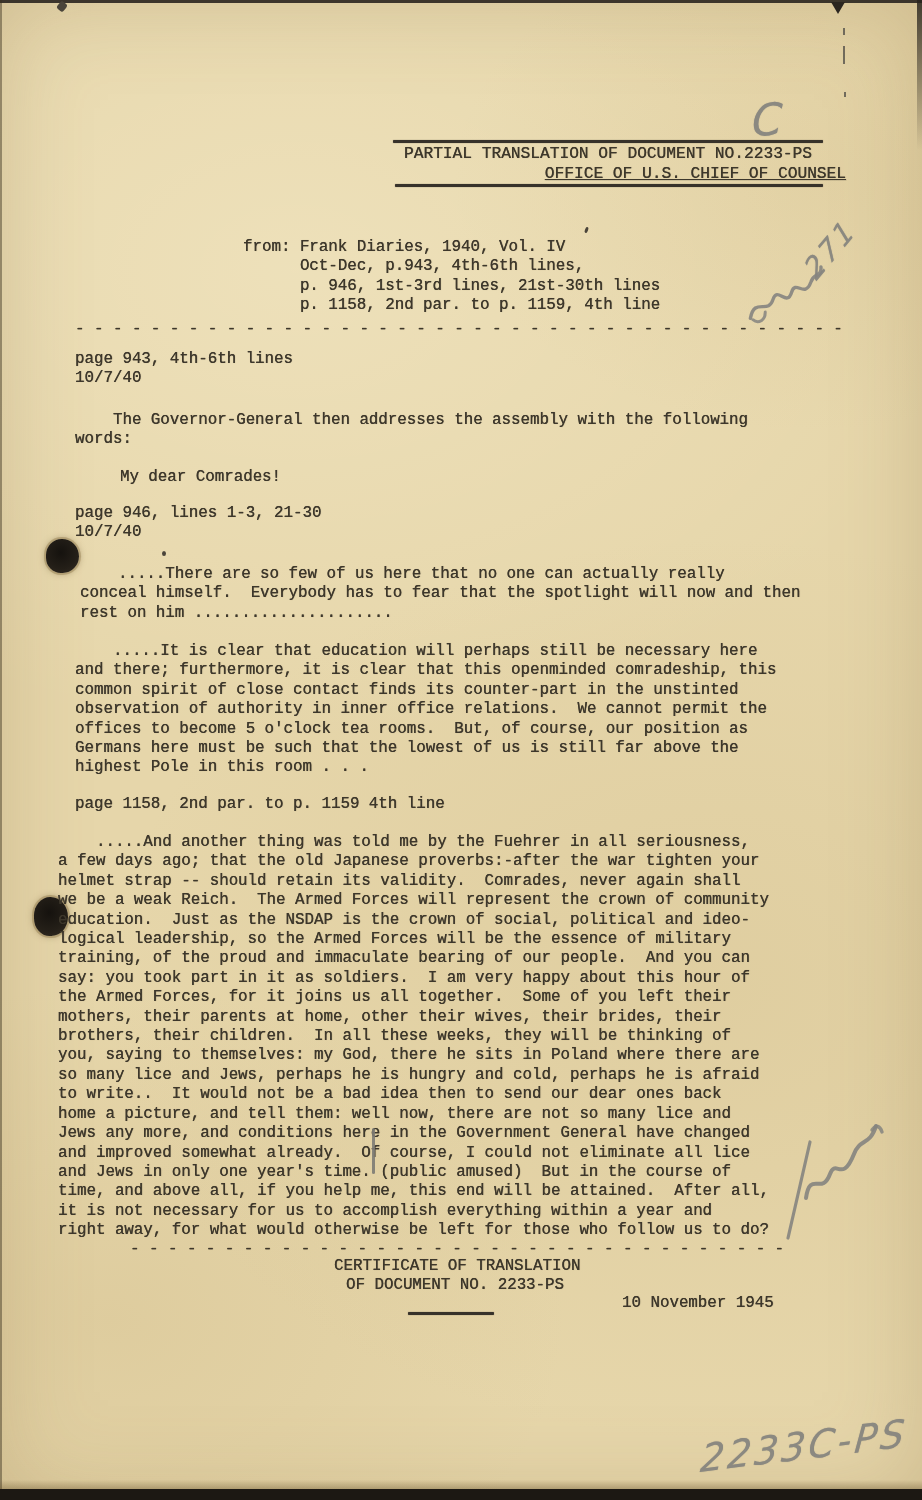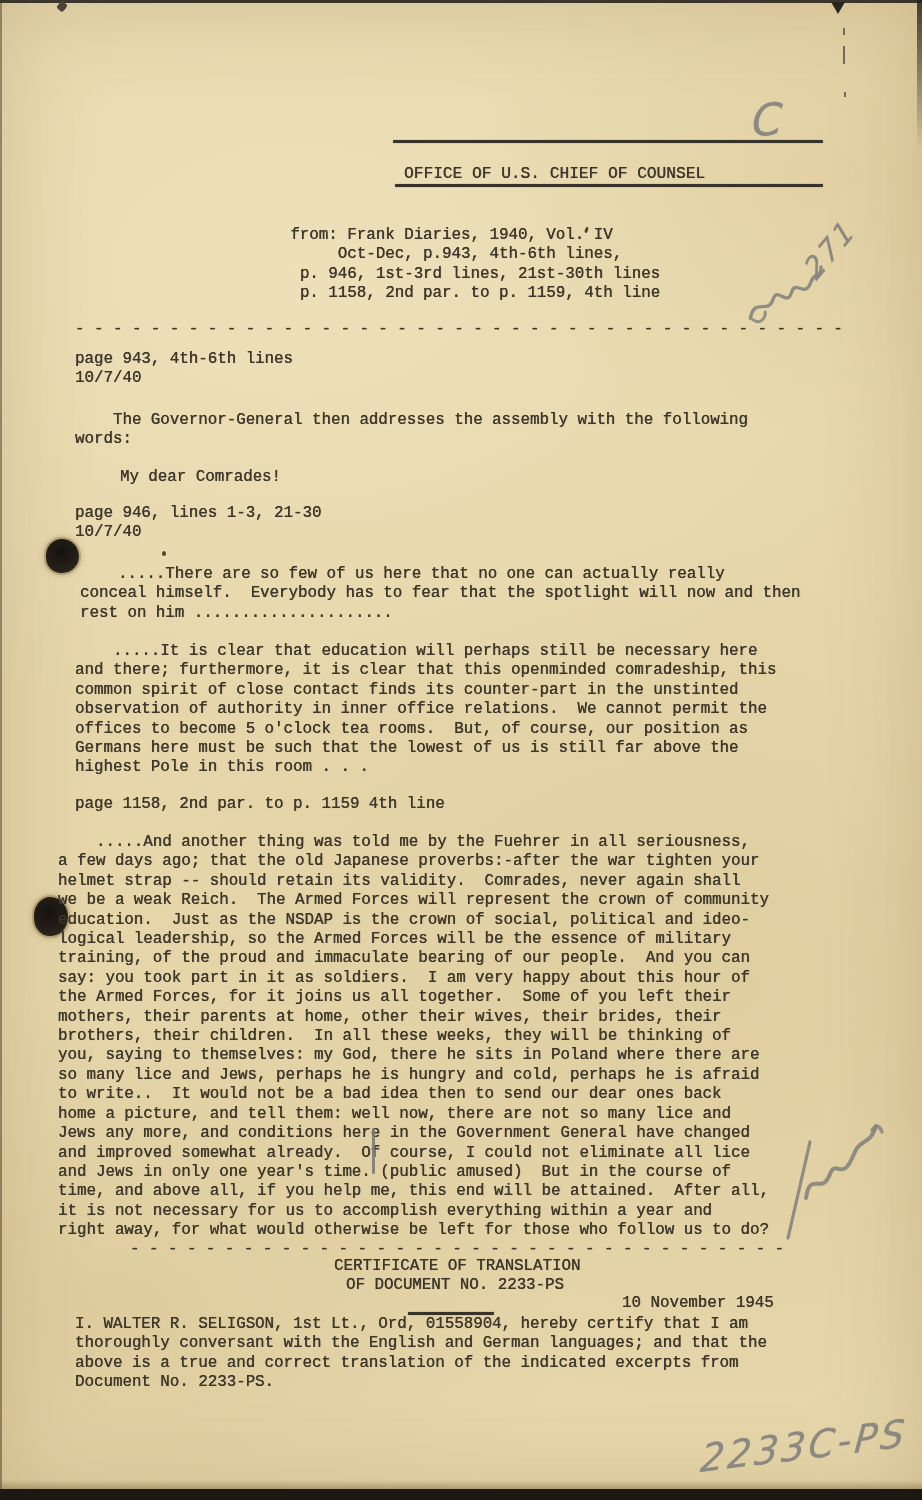--- a/index.html
+++ b/index.html
@@ -57,24 +57,25 @@
   <div class="edge-right"></div>
   <div class="edge-bottom-shadow"></div>
   <div class="edge-bottom"></div>
   <div class="notch" style="left:831px;top:2px;"></div>
   <div class="speck" style="left:58px;top:2px;width:8px;height:9px;border-radius:30%;transform:rotate(40deg);"></div>
 
   <div class="hole" style="left:46px;top:539px;width:33px;height:34px;"></div>
   <div class="hole" style="left:34px;top:897px;width:34px;height:39px;"></div>
 
   <div class="rule" style="left:393px;top:140px;width:430px;height:3px;"></div>
-  <div class="t hdr" style="left:404px;top:164px;width:430px;text-align:left;">OFFICE OF U.S. CHIEF OF COUNSEL</div>
+  <div class="t hdr" style="left:404px;top:144px;">PARTIAL TRANSLATION OF DOCUMENT NO.2233-PS</div>
+  <div class="t hdr" style="left:416px;top:164px;width:430px;text-align:right;text-decoration:underline;">OFFICE OF U.S. CHIEF OF COUNSEL</div>
   <div class="rule" style="left:395px;top:184px;width:428px;height:3px;"></div>
 
-  <div class="t" style="left:243px;top:226px;text-align:center;">from: Frank Diaries, 1940, Vol. IV
+  <div class="t" style="left:243px;top:238px;">from: Frank Diaries, 1940, Vol. IV
       Oct-Dec, p.943, 4th-6th lines,
       p. 946, 1st-3rd lines, 21st-30th lines
       p. 1158, 2nd par. to p. 1159, 4th line</div>
   <div class="speck" style="left:585px;top:227px;width:3px;height:6px;transform:rotate(20deg);border-radius:40%;"></div>
 
   <div class="t dashes" style="left:75px;top:320px;">- - - - - - - - - - - - - - - - - - - - - - - - - - - - - - - - - - - - - - - - -</div>
 
   <div class="t" style="left:75px;top:350px;">page 943, 4th-6th lines
 10/7/40</div>
   <div class="speck" style="left:162px;top:551px;width:4px;height:5px;"></div>
@@ -119,24 +120,20 @@
 right away, for what would otherwise be left for those who follow us to do?</div>
 
   <div class="pencil-vline" style="left:372px;top:1128px;height:46px;"></div>
 
   <div class="t dashes" style="left:130px;top:1240px;">- - - - - - - - - - - - - - - - - - - - - - - - - - - - - - - - - - -</div>
 
   <div class="t" style="left:334px;top:1257px;">CERTIFICATE OF TRANSLATION</div>
   <div class="t" style="left:346px;top:1276px;">OF DOCUMENT NO. 2233-PS</div>
   <div class="t" style="left:622px;top:1294px;">10 November 1945</div>
   <div class="rule" style="left:408px;top:1312px;width:86px;height:2.5px;"></div>
-  <div class="t" style="left:75px;top:1315px;">I. WALTER R. SELIGSON, 1st Lt., Ord, 01558904, hereby certify that I am
-thoroughly conversant with the English and German languages; and that the
-above is a true and correct translation of the indicated excerpts from
-Document No. 2233-PS.</div>
 
   <div class="pencil-text" style="left:752px;top:94px;font-size:44px;transform:rotate(-5deg) skewX(-6deg);">C</div>
   <div class="pencil-text" style="left:798px;top:232px;font-size:29px;letter-spacing:3px;transform:rotate(-50deg) skewX(-8deg);">271</div>
 
   <svg class="pencil" style="left:737px;top:264px;transform:rotate(-16deg);" width="95" height="60" viewBox="0 0 95 60">
     <path d="M8,44 C18,24 26,46 35,32 C43,20 46,44 55,30 C62,19 66,40 76,26 C82,17 88,24 90,14" stroke="#85847f" stroke-width="3.4" fill="none" stroke-linecap="round" opacity="0.9"></path>
     <path d="M10,46 C14,52 22,50 24,42" stroke="#85847f" stroke-width="3" fill="none" stroke-linecap="round" opacity="0.85"></path>
   </svg>
 
   <svg class="pencil" style="left:772px;top:1100px;" width="115" height="145" viewBox="0 0 115 145">

